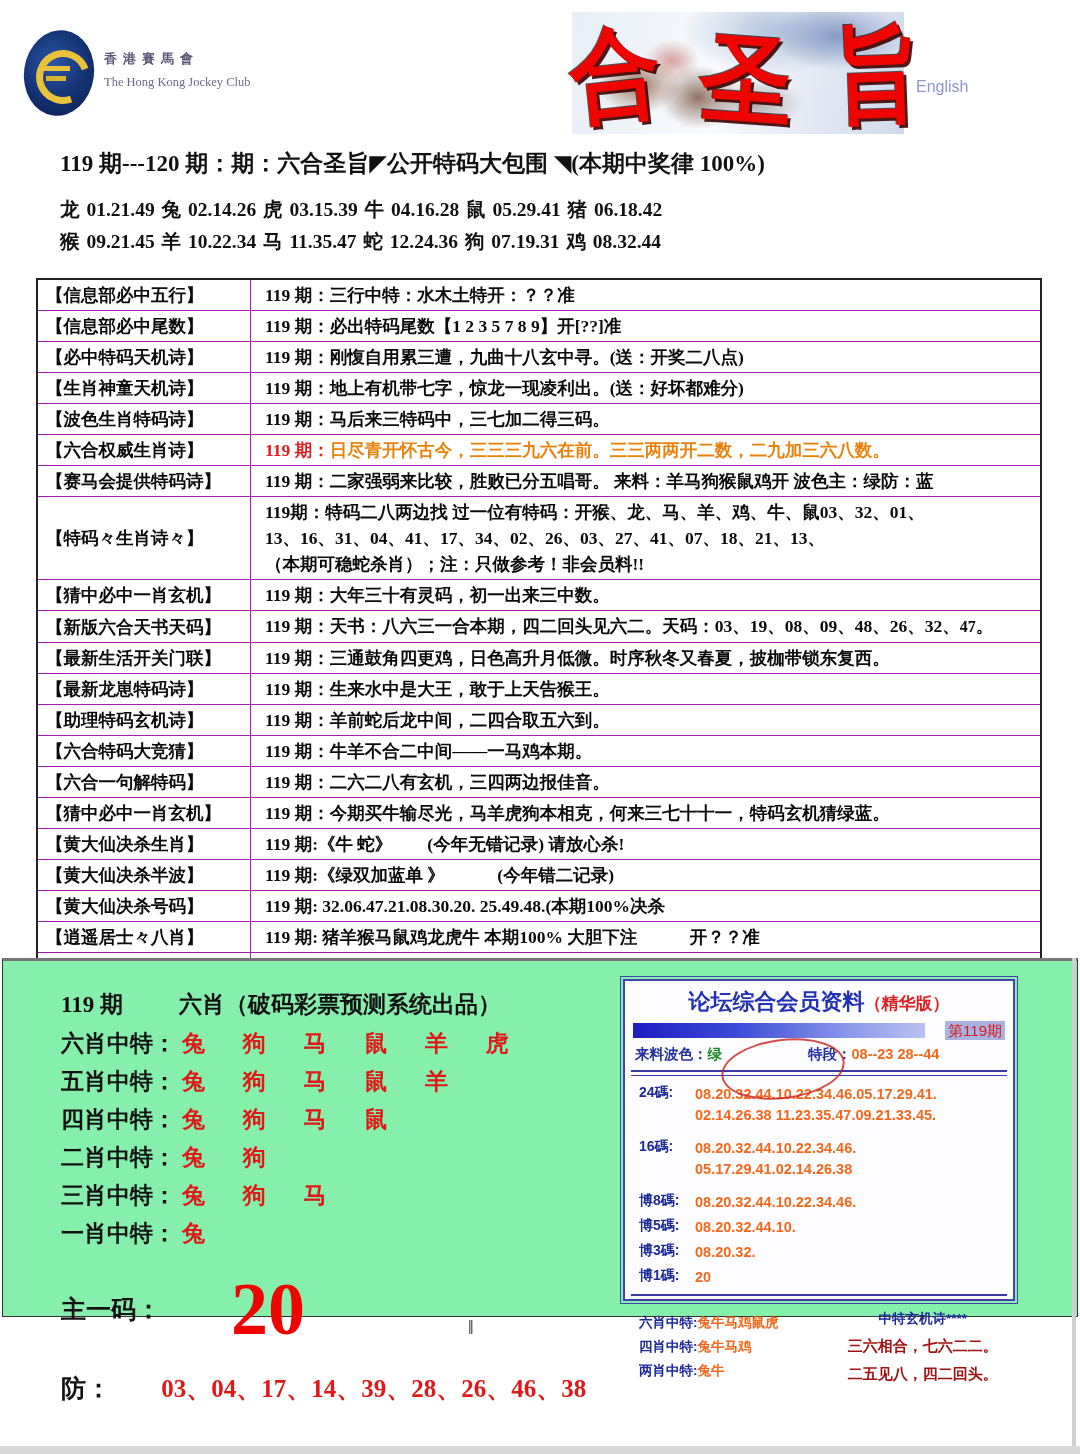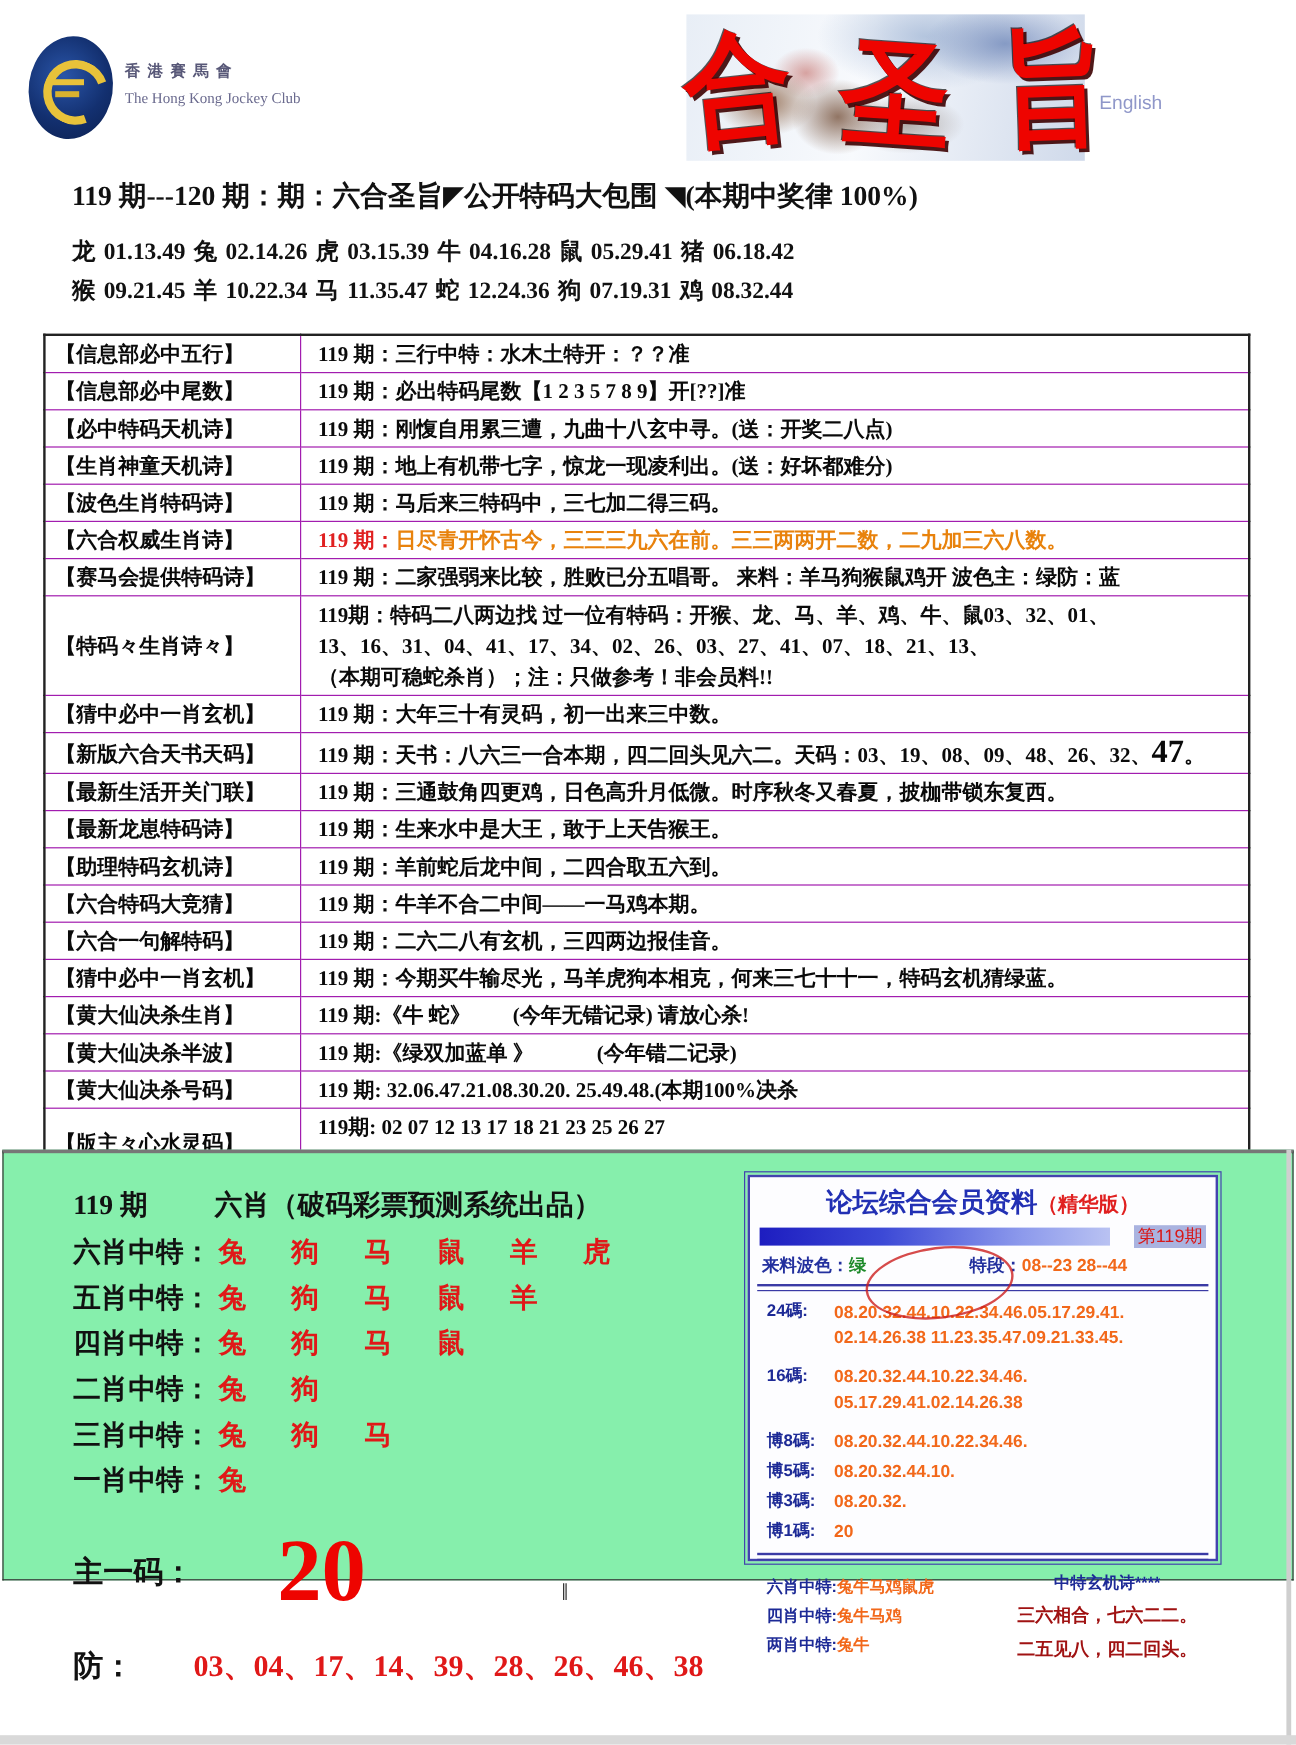--- a/index.html
+++ b/index.html
@@ -50,21 +50,21 @@
 
   
   #tips-table{left:36px;top:278px;width:1006px;border-collapse:collapse;table-layout:fixed;}
   #tips-table td{border:1px solid #a21caf;vertical-align:middle;
     font-size:17.5px;font-weight:bold;color:#0a0a0a;padding:2px 6px 2px 8px;line-height:26px;}
   #tips-table td.lbl{width:198px;}
   #tips-table td.cnt{padding-left:14px;white-space:pre-line;}
   #tips-table{border:2px solid #222;}
   .seg-r{color:#e02020;}
   .seg-o{color:#e8820c;}
-  .seg-big{font-size:27px;font-family:Liberation Serif, serif;}
+  .seg-big{font-size:16px;font-family:Liberation Serif, serif;}
 
   
   #bottom-box{left:2px;top:958px;width:1074px;height:355px;background:#86efac;
     border:1px solid #333;border-top:3px solid #777;}
   #left-panel{position:absolute;left:58px;top:28px;width:540px;}
   #lp-heading{font-size:23px;font-weight:bold;color:#111;}
   #lp-heading .gap{display:inline-block;width:56px;}
   .lp-row{margin-top:8px;font-size:23px;font-weight:bold;color:#111;height:30px;}
   .lp-row .val{color:#e01818;letter-spacing:16px;margin-left:6px;}
   #lp-main{margin-top:26px;display:flex;align-items:center;}
@@ -128,21 +128,21 @@
   <div id="banner-img"></div>
   <div id="banner-title">
       <span>合</span>
       <span>圣</span>
       <span>旨</span>
     </div>
 </div>
 <div class="abs" id="english-link">English</div>
 
 <div class="abs" id="headline">119 期---120 期：期：六合圣旨◤公开特码大包围 ◥(本期中奖律 100%)</div>
-<div class="abs zodiac" id="zodiac1">龙 01.13.49 兔 02.14.26 虎 03.15.39 牛 04.16.28 鼠 05.29.41 猪 06.18.42</div>
+<div class="abs zodiac" id="zodiac1">龙 01.21.49 兔 02.14.26 虎 03.15.39 牛 04.16.28 鼠 05.29.41 猪 06.18.42</div>
 <div class="abs zodiac" id="zodiac2">猴 09.21.45 羊 10.22.34 马 11.35.47 蛇 12.24.36 狗 07.19.31 鸡 08.32.44</div>
 
 <table class="abs" id="tips-table">
   <tbody id="tips-tbody">
       <tr>
         <td class="lbl">【信息部必中五行】</td>
         <td class="cnt"><span>119 期：三行中特：水木土特开：？？准</span></td>
       </tr>
       <tr>
         <td class="lbl">【信息部必中尾数】</td>
@@ -210,20 +210,24 @@
         <td class="lbl">【黄大仙决杀生肖】</td>
         <td class="cnt"><span>119 期:《牛 蛇》　　(今年无错记录) 请放心杀!</span></td>
       </tr>
       <tr>
         <td class="lbl">【黄大仙决杀半波】</td>
         <td class="cnt"><span>119 期:《绿双加蓝单 》　　　(今年错二记录)</span></td>
       </tr>
       <tr>
         <td class="lbl">【黄大仙决杀号码】</td>
         <td class="cnt"><span>119 期: 32.06.47.21.08.30.20. 25.49.48.(本期100%决杀</span></td>
+      </tr>
+      <tr>
+        <td class="lbl">【逍遥居士々八肖】</td>
+        <td class="cnt"><span>119 期: 猪羊猴马鼠鸡龙虎牛 本期100% 大胆下注　　　开？？准</span></td>
       </tr>
       <tr>
         <td class="lbl">【版主々心水灵码】</td>
         <td class="cnt"><span>119期:  02 07 12 13 17 18 21 23 25 26 27
 28 29 30 31 32 39 34 35 37 38 33 48</span></td>
       </tr>
     </tbody>
 </table>
 
 <div class="abs" id="bottom-box">

